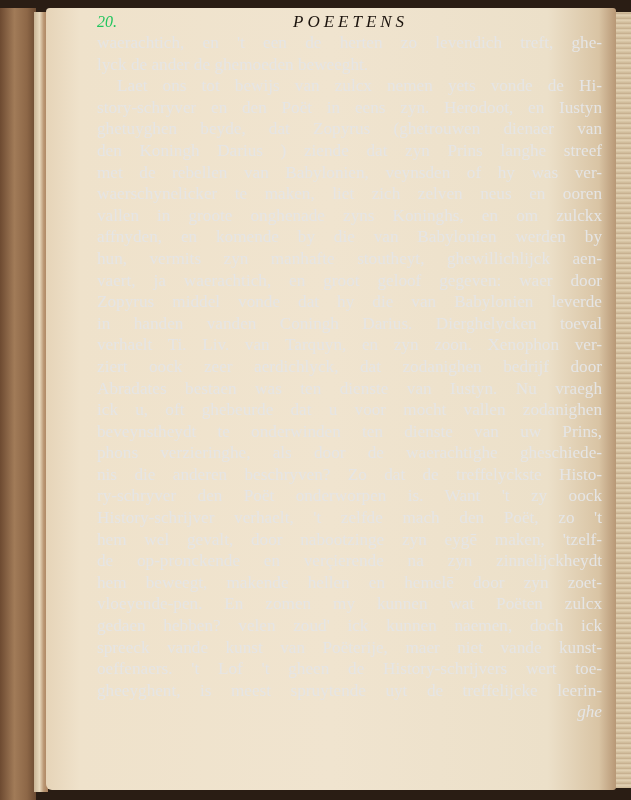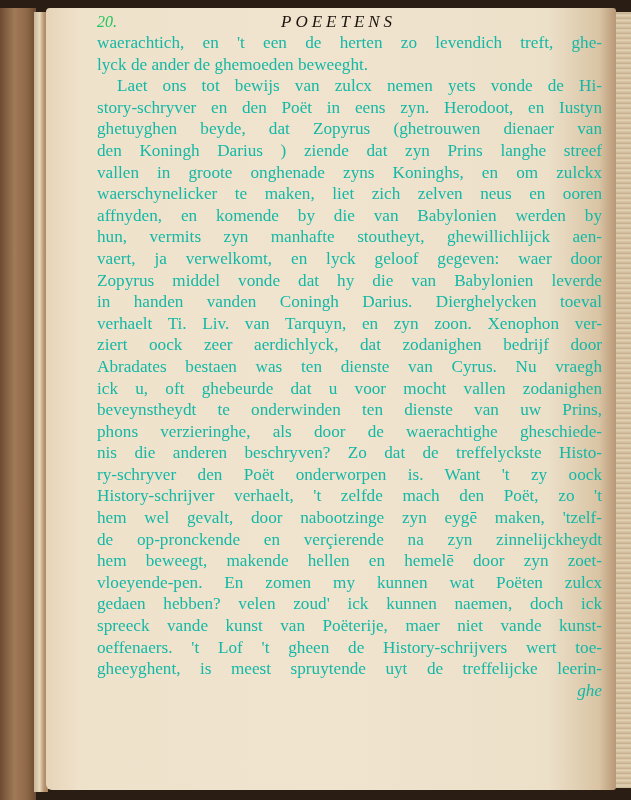--- a/index.html
+++ b/index.html
@@ -25,28 +25,28 @@
     position: absolute; left: 612px; top: 12px; width: 19px; height: 776px;
     background: repeating-linear-gradient(0deg, #cdb896 0px, #e3d3b6 3px, #bfa684 5px);
   }
   .header {
     position: absolute; left: 97px; top: 8px; width: 505px; height: 22px;
   }
   .page-number {
     position: absolute; left: 0; top: 5px; font-style: italic; font-size: 16px; color: #22c55e; text-align: center;
   }
   .running-title {
-    position: absolute; left: 184px; top: 4px; font-style: italic; font-size: 17px;
+    position: absolute; left: 196px; top: 4px; font-style: italic; font-size: 17px;
     letter-spacing: 4px; color: #1c140e;
   }
   .text-block {
     position: absolute; left: 97px; top: 32px; width: 505px;
   }
   .line {
-    height: 21.6px; line-height: 21.6px; font-size: 17.2px; color: #14b8a6;
+    height: 21.6px; line-height: 21.6px; font-size: 17.2px; color: #e5e5e5;
     white-space: nowrap; text-align: justify; text-align-last: justify; overflow: hidden;
   }
   .line.indent { padding-left: 20px; }
   .line.short { text-align-last: left; }
   .line.right { text-align: right; text-align-last: right; font-style: italic; }
 </style>
 </head>
 <body>
 
 <div class="cover-left"></div>
@@ -60,30 +60,31 @@
   <span class="running-title">POEETENS</span>
 </div>
 
 <div class="text-block" id="text-block">
     <div class="line">waerachtich, en 't een de herten zo levendich treft, ghe-</div>
     <div class="line short">lyck de ander de ghemoeden beweeght.</div>
     <div class="line indent">Laet ons tot bewijs van zulcx nemen yets vonde de Hi-</div>
     <div class="line">story-schryver en den Poët in eens zyn. Herodoot, en Iustyn</div>
     <div class="line">ghetuyghen beyde, dat Zopyrus (ghetrouwen dienaer van</div>
     <div class="line">den Koningh Darius ) ziende dat zyn Prins langhe streef</div>
+    <div class="line">met de rebellen van Babylonien, veynsden of hy was ver-</div>
+    <div class="line">waerschynelicker te maken, liet zich zelven neus en ooren</div>
     <div class="line">vallen in groote onghenade zyns Koninghs, en om zulckx</div>
-    <div class="line">waerschynelicker te maken, liet zich zelven neus en ooren</div>
     <div class="line">affnyden, en komende by die van Babylonien werden by</div>
     <div class="line">hun, vermits zyn manhafte stoutheyt, ghewillichlijck aen-</div>
-    <div class="line">vaert, ja verwelkomt, en lyck geloof gegeven: waer door</div>
+    <div class="line">vaert, ja waerachtich, en groot geloof gegeven: waer door</div>
     <div class="line">Zopyrus middel vonde dat hy die van Babylonien leverde</div>
     <div class="line">in handen vanden Coningh Darius. Dierghelycken toeval</div>
     <div class="line">verhaelt Ti. Liv. van Tarquyn, en zyn zoon. Xenophon ver-</div>
     <div class="line">ziert oock zeer aerdichlyck, dat zodanighen bedrijf door</div>
-    <div class="line">Abradates bestaen was ten dienste van Cyrus. Nu vraegh</div>
+    <div class="line">Abradates bestaen was ten dienste van Iustyn. Nu vraegh</div>
     <div class="line">ick u, oft ghebeurde dat u voor mocht vallen zodanighen</div>
     <div class="line">beveynstheydt te onderwinden ten dienste van uw Prins,</div>
     <div class="line">phons verzieringhe, als door de waerachtighe gheschiede-</div>
     <div class="line">nis die anderen beschryven? Zo dat de treffelyckste Histo-</div>
     <div class="line">ry-schryver den Poët onderworpen is. Want 't zy oock</div>
     <div class="line">History-schrijver verhaelt, 't zelfde mach den Poët, zo 't</div>
     <div class="line">hem wel gevalt, door nabootzinge zyn eygē maken, 'tzelf-</div>
     <div class="line">de op-pronckende en verçierende na zyn zinnelijckheydt</div>
     <div class="line">hem beweegt, makende hellen en hemelē door zyn zoet-</div>
     <div class="line">vloeyende-pen. En zomen my kunnen wat Poëten zulcx</div>

